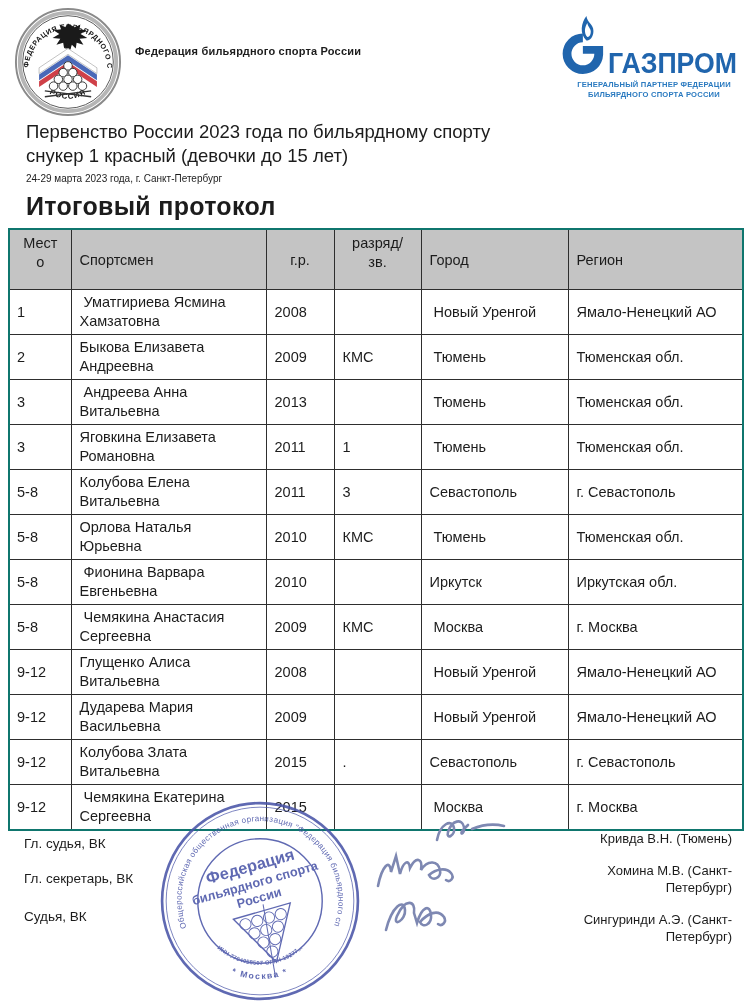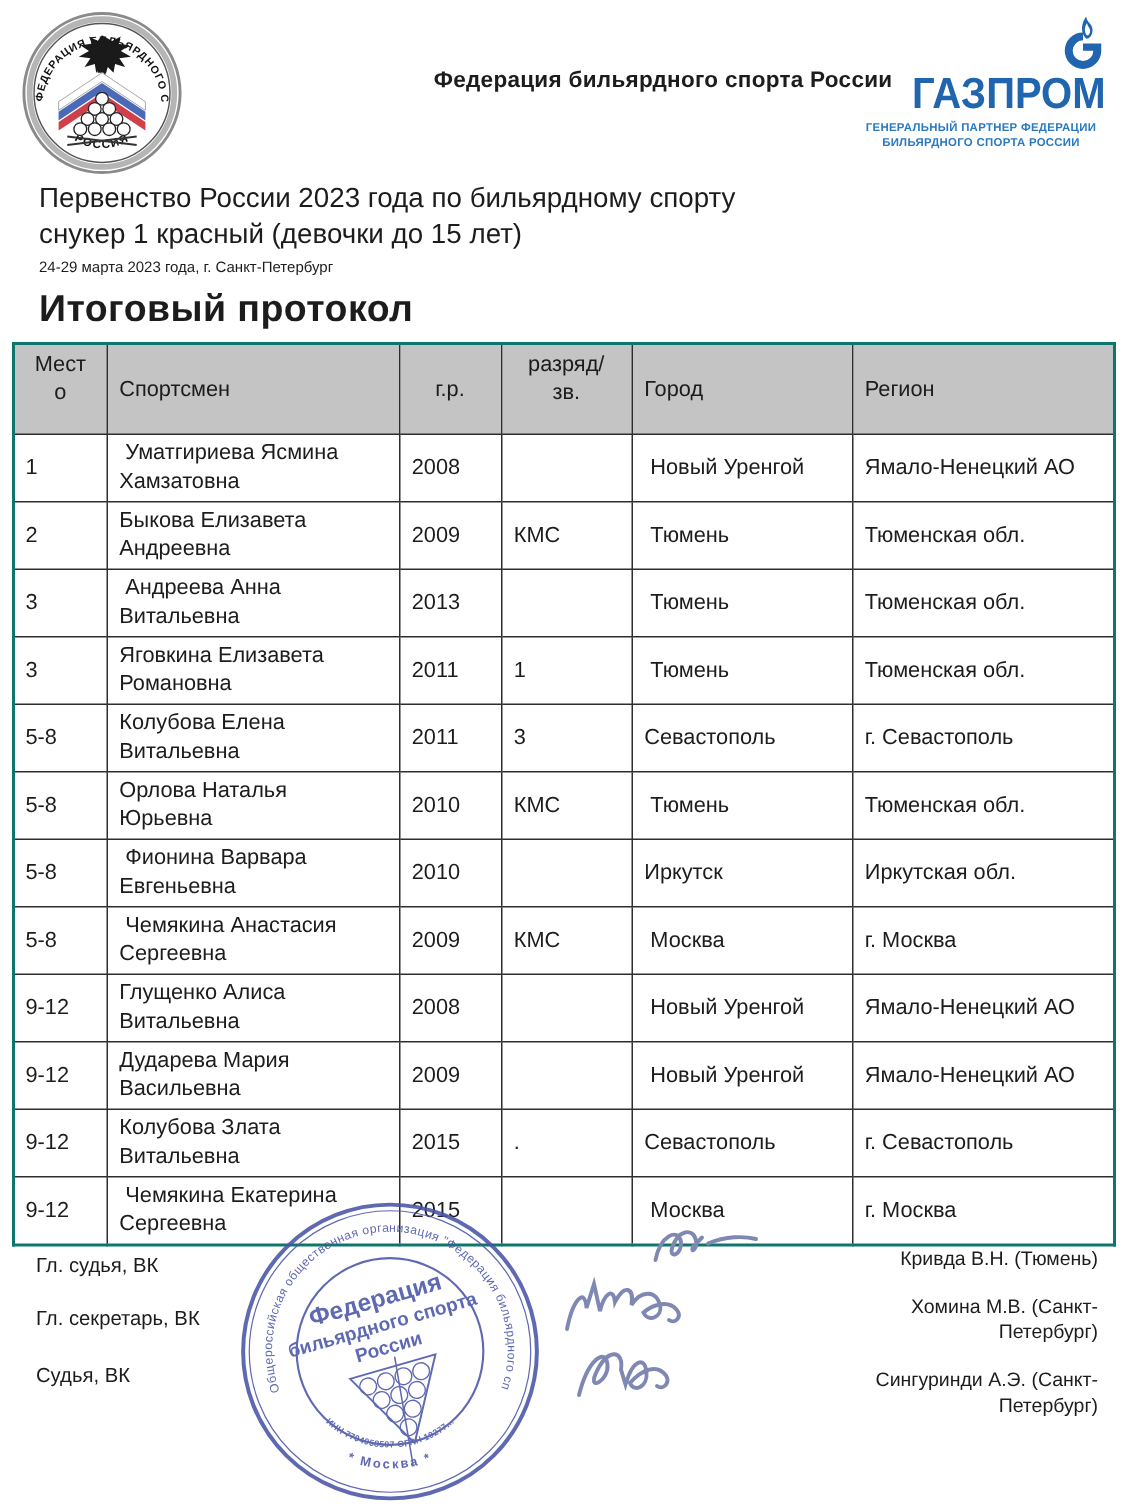--- a/index.html
+++ b/index.html
@@ -2,24 +2,24 @@
 <html><head>
 <meta charset="utf-8">
 <style>
   html,body{margin:0;padding:0;background:#ffffff;}
   .page{
     position:relative;width:750px;height:1007px;background:#ffffff;overflow:hidden;
     font-family:"Liberation Sans",sans-serif;color:#1c1c1c;
   }
   
   .emblem{position:absolute;left:14px;top:6px;width:108px;height:112px;}
-  .org-title{position:absolute;left:135px;top:45px;width:460px;text-align:right;
-    font-size:15px;font-weight:bold;letter-spacing:.2px;}
+  .org-title{position:absolute;left:135px;top:45px;width:460px;text-align:left;
+    font-size:11px;font-weight:bold;letter-spacing:.2px;}
   .gazprom{position:absolute;right:2px;top:10px;width:188px;text-align:center;}
-  .gz-row{display:flex;align-items:flex-end;justify-content:flex-start;gap:2px;height:70px;flex-direction:column;}
+  .gz-row{display:flex;align-items:flex-end;justify-content:flex-start;gap:2px;height:70px;}
   .gz-word{font-size:29px;font-weight:bold;color:#2065ad;letter-spacing:0px;
     transform:scaleX(.92);transform-origin:left bottom;line-height:1;padding-bottom:2px;}
   .gz-sub{margin-top:0;font-size:7.6px;font-weight:bold;color:#2a7ac0;line-height:1.35;letter-spacing:.2px;}
   
   .event{position:absolute;left:0;right:0;top:120px;padding-left:26px;}
   .ev1,.ev2{font-size:18.5px;line-height:24px;}
   .ev3{font-size:10px;line-height:21px;}
   .protocol{font-size:25px;font-weight:bold;line-height:32px;margin-top:1px;letter-spacing:.3px;}
   
   table.results{position:absolute;top:228px;left:8px;width:734px;border-collapse:collapse;

